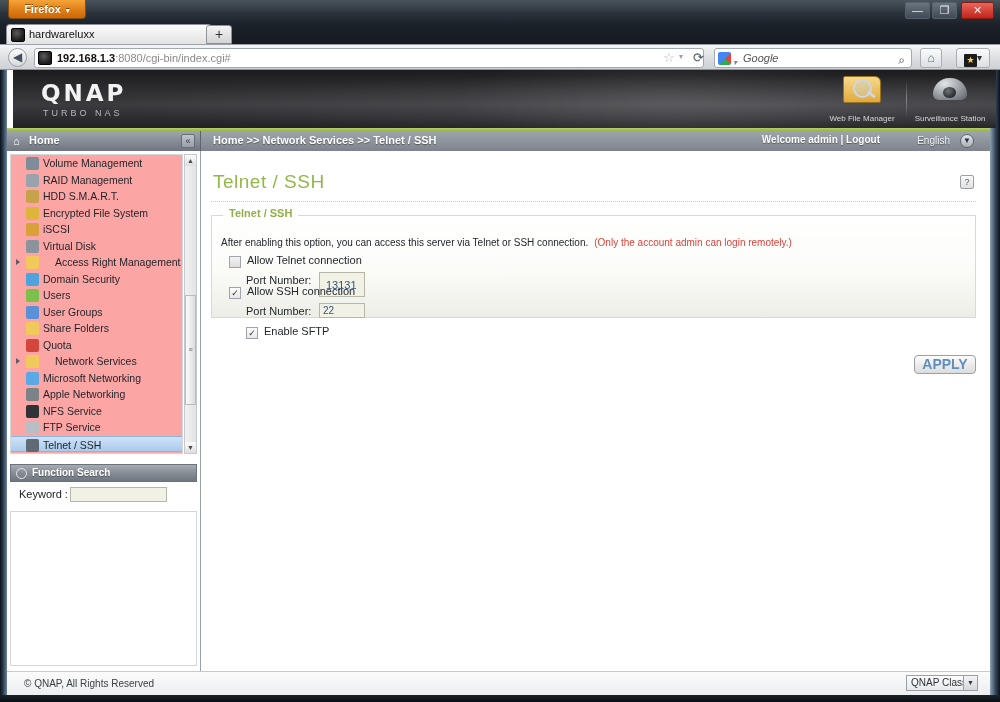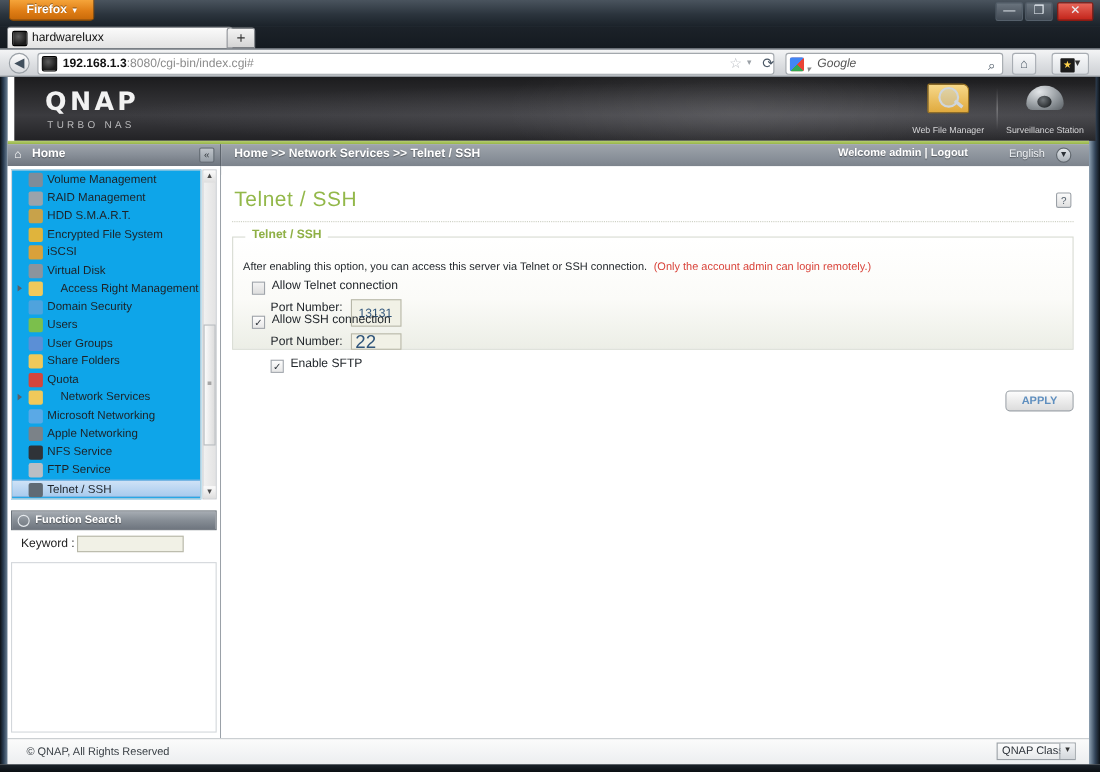--- a/index.html
+++ b/index.html
@@ -283,21 +283,21 @@
   #sidebar {
     position: absolute; left: 7px; top: 81px; width: 194px; height: 520px;
     background: #fff;
     border-right: 1px solid #9aa1a8;
     box-sizing: border-box;
   }
   #tree {
     position: absolute; left: 3px; top: 3px; width: 173px; height: 300px;
     overflow: hidden;
     border: 1px solid #d3d7db;
-    background: #0ea5e9;
+    background: #fca5a5;
     box-sizing: border-box;
   }
   .tree-item {
     position: relative; height: 16.5px; line-height: 16.5px;
     font-size: 10.5px; color: #1d2227; white-space: nowrap;
   }
   .tree-item.sel {
     background: linear-gradient(180deg,#cfe2f6 0%,#a9cbee 100%);
     border-top: 1px solid #8cb6e0; border-bottom: 1px solid #8cb6e0;
     box-sizing: border-box;
@@ -420,30 +420,30 @@
     position: absolute; left: 118px; top: 121px; width: 46px; height: 25px;
     background: #f1f1e6; border: 1px solid #b7b7a8; box-sizing: border-box;
     font-size: 11px; color: #30557a; padding: 0 6px; line-height: 13px;
   }
   #cb-ssh { left: 28px; top: 136px; }
   #lbl-ssh { left: 46px; top: 134px; }
   #lbl-ssh-port { left: 45px; top: 154px; font-size: 11px; color: #23282d; }
   #in-ssh-port {
     position: absolute; left: 118px; top: 152px; width: 46px; height: 15px;
     background: #f1f1e6; border: 1px solid #b7b7a8; box-sizing: border-box;
-    font-size: 17px; color: #30557a; padding: 0 3px; line-height: 13px;
+    font-size: 10px; color: #30557a; padding: 0 3px; line-height: 13px;
   }
   #cb-sftp { left: 45px; top: 176px; }
   #lbl-sftp { left: 63px; top: 174px; }
 
   #apply-btn {
     position: absolute; right: 14px; top: 204px; width: 62px; height: 19px;
     background: linear-gradient(180deg,#fdfdfd 0%,#ececec 50%,#dcdcdc 100%);
     border: 1px solid #9aa0a6; border-radius: 4px; box-sizing: border-box;
-    font-size: 10px; color: #5f8fbf; font-weight: bold;
+    font-size: 14px; color: #5f8fbf; font-weight: bold;
     text-align: center; line-height: 17px;
   }
 
   
   #footer {
     position: absolute; left: 7px; top: 601px; width: 983px; height: 24px;
     background: linear-gradient(180deg,#fbfbfb 0%,#eceef0 100%);
     border-top: 1px solid #c6cace;
     box-sizing: border-box;
   }

